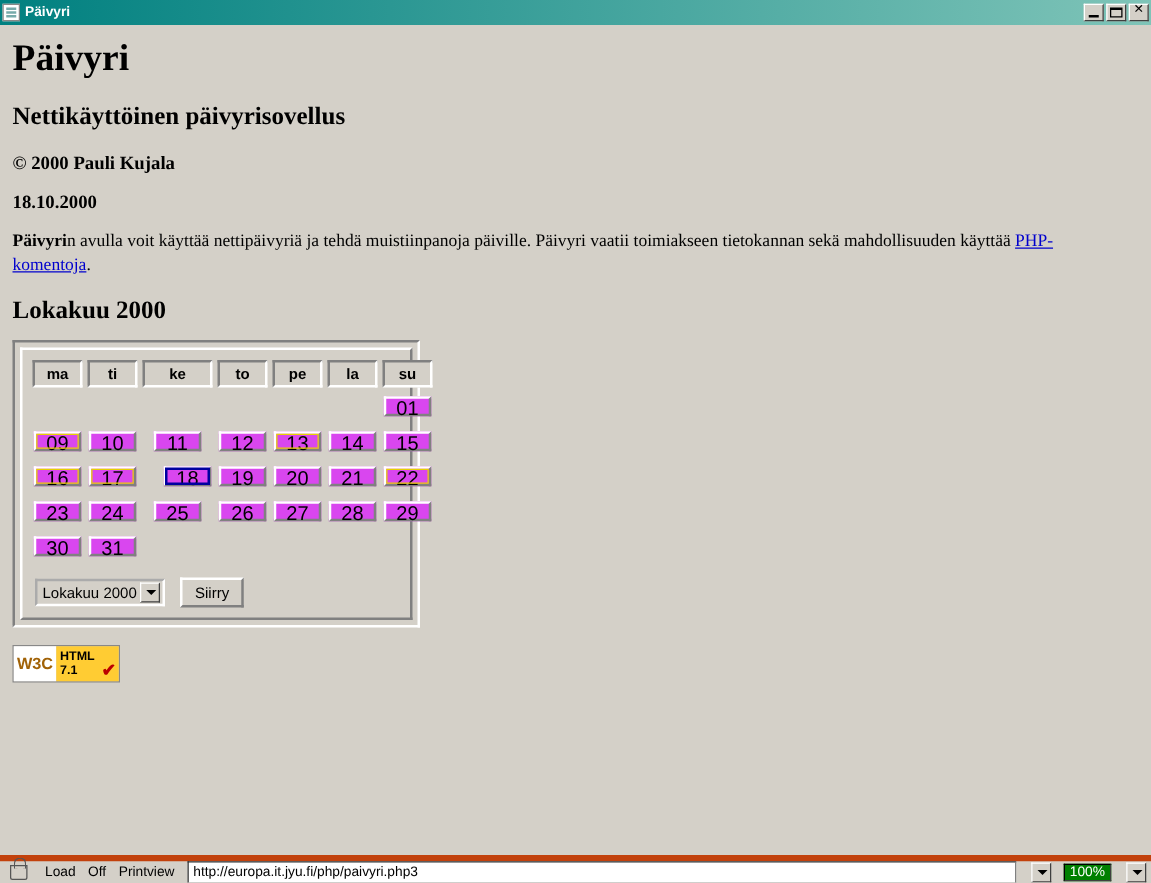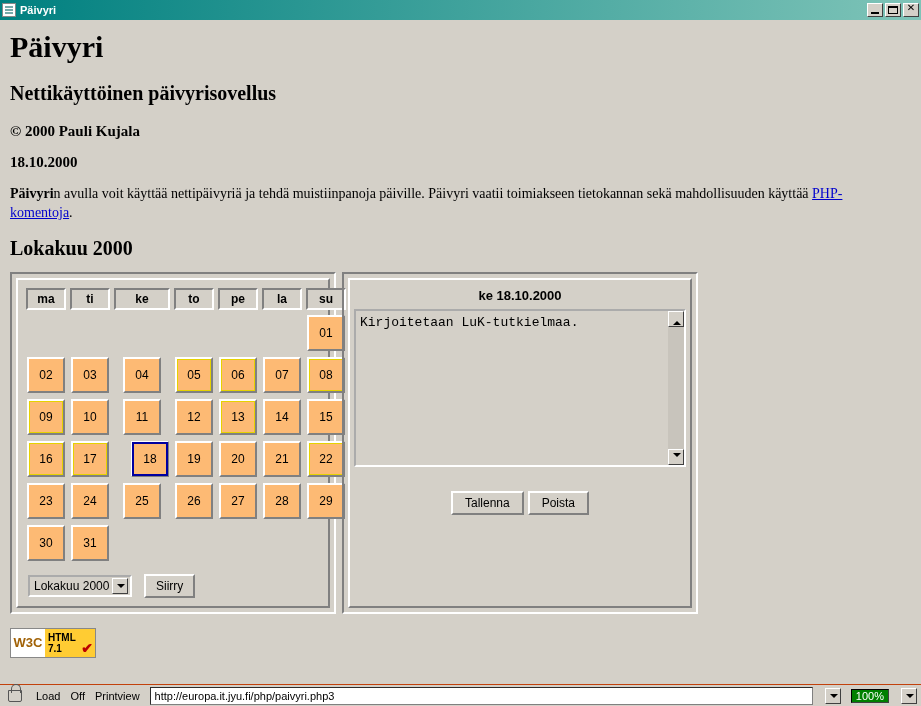--- a/index.html
+++ b/index.html
@@ -88,25 +88,25 @@
   
   table.cal { border-collapse: separate; border-spacing: 4px; font-family: Arial, sans-serif; font-size: 12px; }
   table.cal th {
     width: 38px; height: 22px;
     border: 2px solid #808080;
     border-right-color:#fff; border-bottom-color:#fff;
     background:#d4d0c8; font-weight: bold; text-align: center;
   }
   table.cal td { width: 38px; height: 24px; text-align:center; }
   .day-btn {
-    width: 38px; height: 36px;
-    background:#fdba74;
+    width: 38px; height: 16px;
+    background:#d946ef;
     border: 2px solid #fff;
     border-right-color:#808080; border-bottom-color:#808080;
-    font-family: Arial, sans-serif; font-size: 12px;
+    font-family: Arial, sans-serif; font-size: 16px;
     cursor: pointer;
     padding:0;
   }
   .day-btn.hl-yellow { outline: 1px solid #e6d200; outline-offset:-3px; }
   .day-btn.hl-blue   { outline: 2px solid #0000a0; outline-offset:-3px;margin-left:16px; }
   .cal-nav { margin: 8px 0 4px 6px; display:flex; align-items:center; gap:12px; }
   .select {
     font-family: Arial, sans-serif; font-size: 12px;
     background:#d4d0c8;
     border:2px inset #fff; height:22px; width:104px;
@@ -155,21 +155,21 @@
     width: 86px; height: 30px; display:flex; font-family:Arial,sans-serif;
     border:1px solid #888;
   }
   .badge .l{width:34px;background:#fff;color:#a16207;font-weight:bold;font-size:13px;display:flex;align-items:center;justify-content:center;}
   .badge .r{flex:1;background:#ffcc33;color:#000;font-size:10px;font-weight:bold;display:flex;flex-direction:column;align-items:flex-start;justify-content:center;padding-left:3px;position:relative;}
   .badge .chk{position:absolute;right:2px;bottom:1px;color:#b00;font-size:14px;font-weight:bold;}
 
   
   .statusbar{
     position:absolute; left:0; right:0; bottom:0; height:22px;
-    background:#d4d0c8; border-top:1px solid #c2410c;
+    background:#d4d0c8; border-top:5px solid #c2410c;
     display:flex; align-items:center; font-family:Arial,sans-serif; font-size:11px;
     padding:0 4px; gap:10px;
   }
   .statusbar .url{flex:1; background:#fff; border:1px inset #808080; height:18px; display:flex;align-items:center; padding:0 4px;}
   .statusbar .url-arrow{width:16px;height:16px;background:#d4d0c8;border:1px solid #fff;border-right-color:#404040;border-bottom-color:#404040;position:relative;margin-left:2px;}
   .statusbar .url-arrow::after{content:"";position:absolute;left:4px;top:5px;border:4px solid transparent;border-top-color:#000;}
   .statusbar .zoom{background:#008000;color:#fff;border:1px inset #404040;padding:1px 4px;height:14px;display:flex;align-items:center;}
   .lock-icon{width:14px;height:12px;border:1px solid #555;border-radius:0 0 2px 2px;position:relative;margin:0 4px;}
   .lock-icon::before{content:"";position:absolute;top:-7px;left:2px;width:8px;height:8px;border:1px solid #555;border-bottom:none;border-radius:6px 6px 0 0;}
 </style>
@@ -214,29 +214,20 @@
               <tr>
                 <td></td>
                 <td></td>
                 <td></td>
                 <td></td>
                 <td></td>
                 <td></td>
                 <td><button class="day-btn">01</button></td>
               </tr>
               <tr>
-                <td><button class="day-btn">02</button></td>
-                <td><button class="day-btn">03</button></td>
-                <td><button class="day-btn">04</button></td>
-                <td><button class="day-btn hl-yellow">05</button></td>
-                <td><button class="day-btn hl-yellow">06</button></td>
-                <td><button class="day-btn">07</button></td>
-                <td><button class="day-btn hl-yellow">08</button></td>
-              </tr>
-              <tr>
                 <td><button class="day-btn hl-yellow">09</button></td>
                 <td><button class="day-btn">10</button></td>
                 <td><button class="day-btn">11</button></td>
                 <td><button class="day-btn">12</button></td>
                 <td><button class="day-btn hl-yellow">13</button></td>
                 <td><button class="day-btn">14</button></td>
                 <td><button class="day-btn">15</button></td>
               </tr>
               <tr>
                 <td><button class="day-btn hl-yellow">16</button></td>
@@ -270,35 +261,20 @@
       <div class="cal-nav">
         <div class="select">
           <span>Lokakuu 2000</span>
           <span class="arrow"></span>
         </div>
         <button class="push">Siirry</button>
       </div>
     </div>
       </div>
 
-    <div class="panel note-panel">
-        <div class="inner-ridge">
-      <div class="note-title">ke 18.10.2000</div>
-      <div class="note-area-wrap">
-        <textarea class="note" style="">Kirjoitetaan LuK-tutkielmaa.</textarea>
-        <div class="scroll-up"></div>
-        <div class="scroll-track"></div>
-        <div class="scroll-down"></div>
-      </div>
-      <div class="note-buttons">
-        <button class="push">Tallenna</button>
-        <button class="push">Poista</button>
-      </div>
-    </div>
-      </div>
   </div>
 
   <div class="badge">
     <div class="l">W3C</div>
     <div class="r">
       <span>HTML</span>
       <span>7.1</span>
       <span class="chk">✔</span>
     </div>
   </div>

